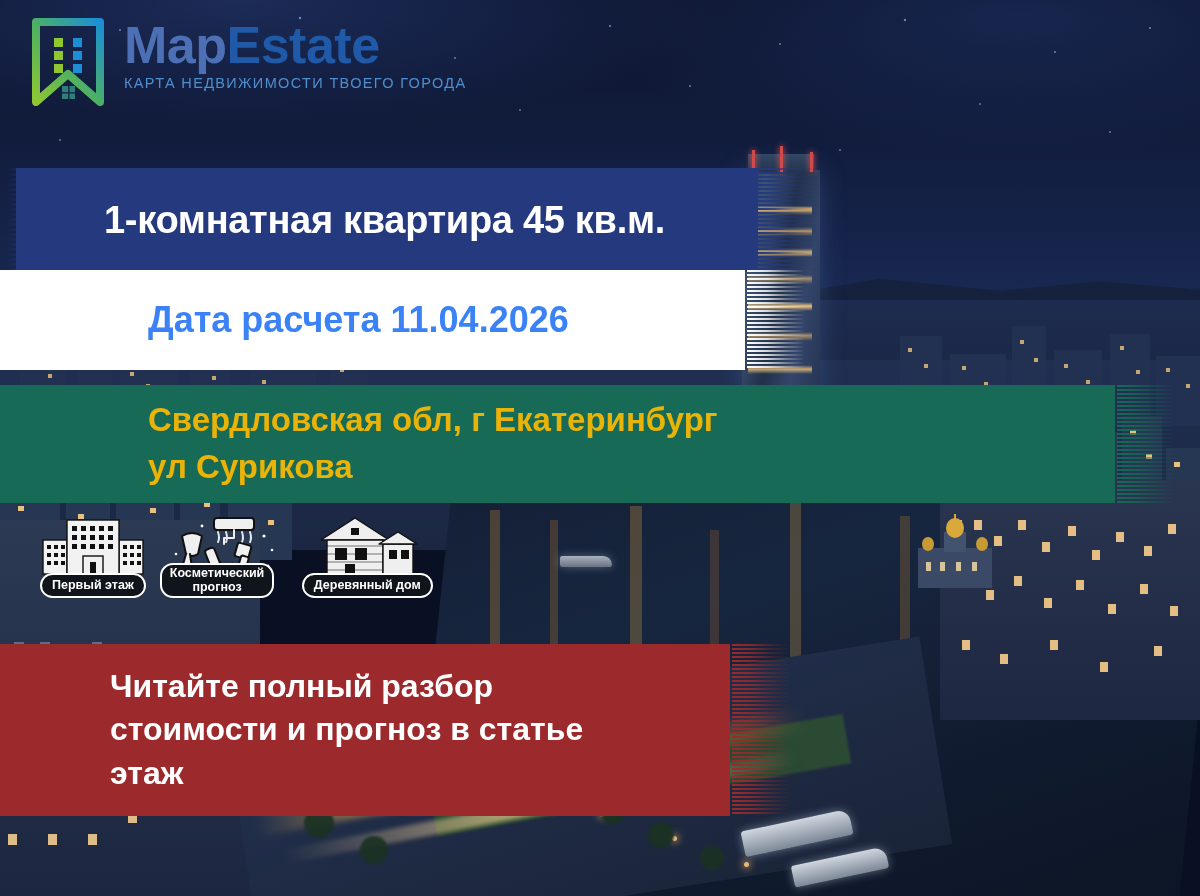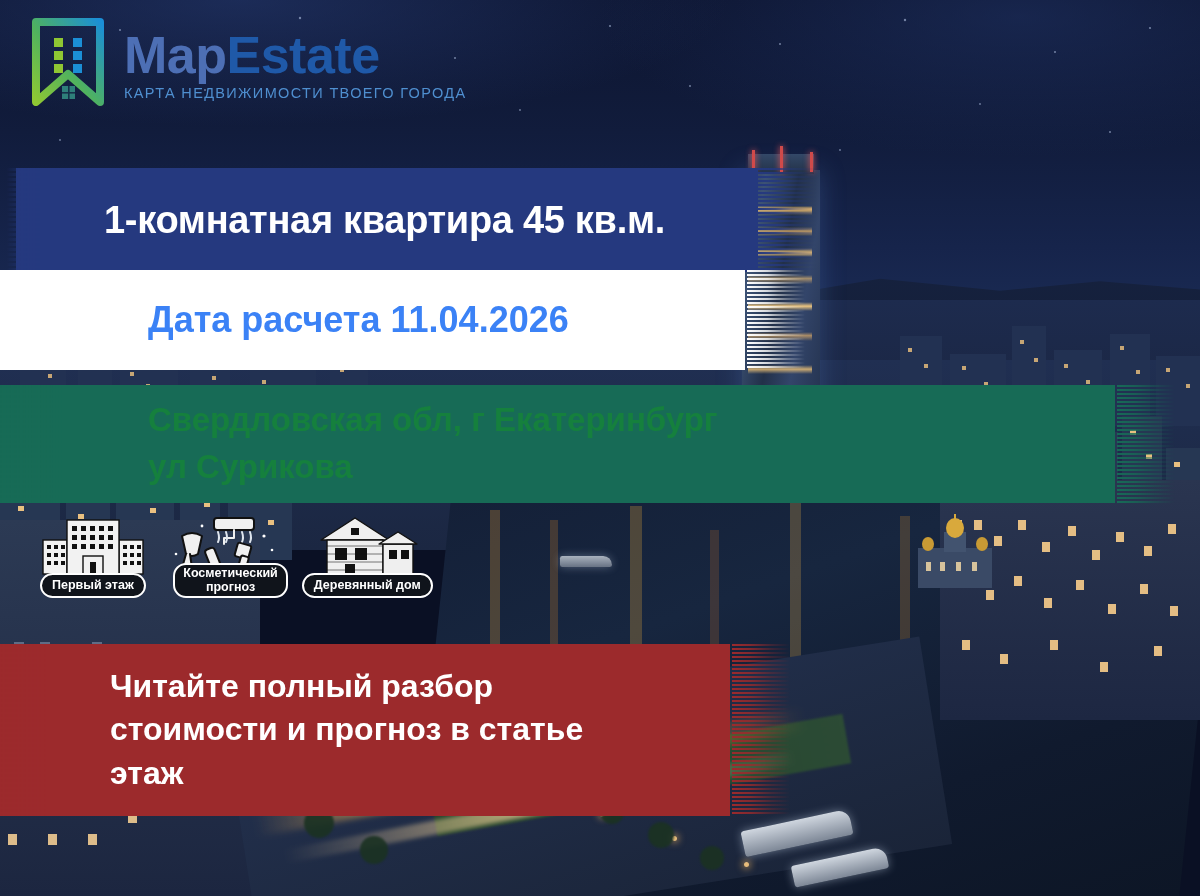--- a/index.html
+++ b/index.html
@@ -152,50 +152,50 @@
   #address-banner .edge{right:0;
     background:repeating-linear-gradient(to bottom,
       #176b56 0px,#176b56 2px,transparent 2px,transparent 4px);
     -webkit-mask-image:linear-gradient(to right,#000 0%,rgba(0,0,0,.8) 30%,rgba(0,0,0,.3) 70%,transparent 100%);
     mask-image:linear-gradient(to right,#000 0%,rgba(0,0,0,.8) 30%,rgba(0,0,0,.3) 70%,transparent 100%);
   }
   #address-banner .edge-l{left:-6px;right:auto;width:70px;
     background:repeating-linear-gradient(to bottom,#176b56 0,#176b56 3px,transparent 3px,transparent 5px);
     -webkit-mask-image:linear-gradient(to left,#000 0%,rgba(0,0,0,.45) 55%,transparent 100%);
     mask-image:linear-gradient(to left,#000 0%,rgba(0,0,0,.45) 55%,transparent 100%);}
-  #address-banner .txt{color:#15803d;font-size:33px;font-weight:700;padding-left:148px;line-height:1.42;}
+  #address-banner .txt{color:#eab308;font-size:33px;font-weight:700;padding-left:148px;line-height:1.42;}
 
   
   #cta-banner{left:0;top:644px;width:790px;height:172px;}
   #cta-banner .body{right:60px;background:#9c2a2c;}
   #cta-banner .edge{right:0;
     background:repeating-linear-gradient(to bottom,
       #9c2a2c 0px,#9c2a2c 2px,transparent 2px,transparent 4px);
     -webkit-mask-image:linear-gradient(to right,#000 0%,rgba(0,0,0,.8) 32%,rgba(0,0,0,.3) 68%,transparent 100%);
     mask-image:linear-gradient(to right,#000 0%,rgba(0,0,0,.8) 32%,rgba(0,0,0,.3) 68%,transparent 100%);
   }
   #cta-banner .edge-l{left:-8px;right:auto;width:56px;
     background:repeating-linear-gradient(to bottom,#9c2a2c 0,#9c2a2c 3px,transparent 3px,transparent 5px);
     -webkit-mask-image:linear-gradient(to left,#000 0%,transparent 100%);
     mask-image:linear-gradient(to left,#000 0%,transparent 100%);}
   #cta-banner .txt{color:#fff;font-size:32px;font-weight:700;padding-left:110px;line-height:1.36;}
 
   
   #logo{position:absolute;left:30px;top:18px;display:flex;align-items:flex-start;z-index:6;}
   #logo .mark{width:76px;height:88px;flex:none;}
-  #logo .words{margin-left:18px;margin-top:12px;}
+  #logo .words{margin-left:18px;margin-top:2px;}
   #logo .brand{font-size:52px;font-weight:700;line-height:.98;letter-spacing:-.5px;}
   #logo .brand .m{color:#4d6fb5;}
   #logo .brand .e{color:#1f59a8;}
   #logo .tag{color:#4f8fd0;font-size:14.5px;letter-spacing:1.35px;margin-top:4px;white-space:nowrap;}
 
   
   #features{position:absolute;left:40px;top:516px;height:82px;z-index:5;display:flex;align-items:flex-end;}
   .feature{position:relative;height:82px;margin-right:14px;display:flex;flex-direction:column;
-    align-items:flex-end;justify-content:flex-end;}
+    align-items:flex-start;justify-content:flex-end;}
   .feature .ficon{position:absolute;bottom:22px;left:50%;transform:translateX(-50%);}
   .flabel{
     position:relative;background:#10141b;color:#fff;border:2px solid #fff;border-radius:13px;
     font-size:12.5px;font-weight:700;padding:3px 10px;white-space:nowrap;text-align:center;
     line-height:1.18;z-index:2;
   }
   .flabel.two{padding:1px 8px;}
 </style>
 </head>
 <body>

